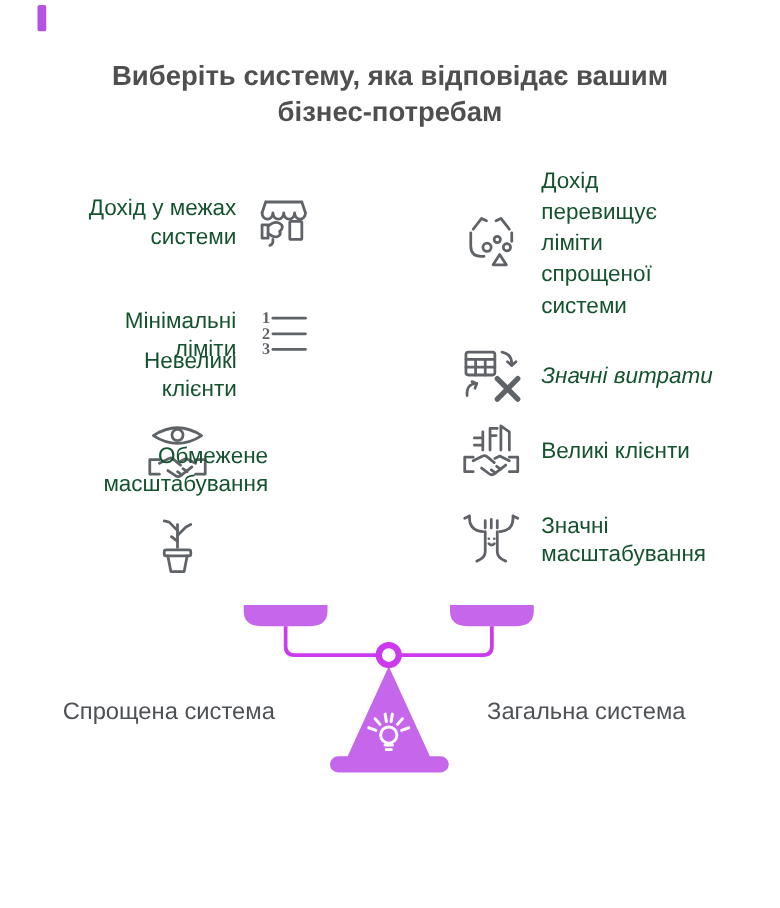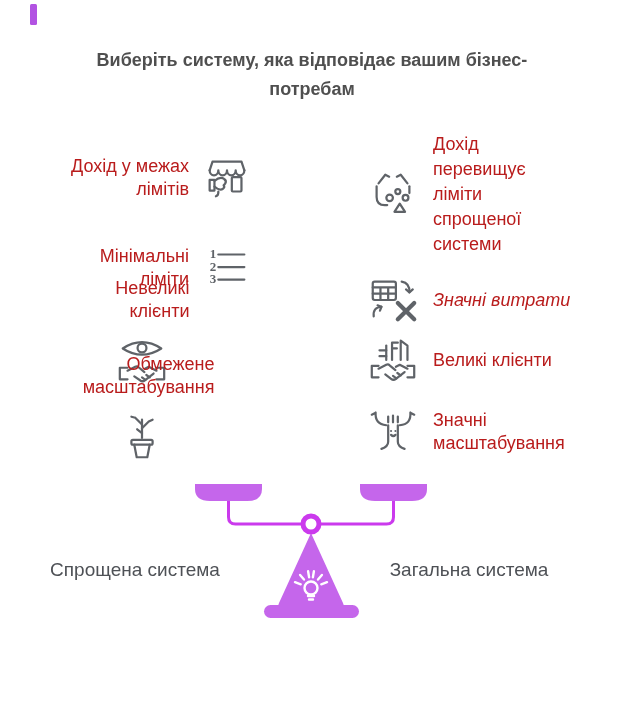--- a/index.html
+++ b/index.html
@@ -1,24 +1,24 @@
 <!DOCTYPE html>
 <html><head>
 <meta charset="utf-8">
 <style>
   html,body{margin:0;padding:0;background:#ffffff;}
   .stage{position:relative;width:624px;height:726px;background:#ffffff;overflow:hidden;
          font-family:"Liberation Sans","DejaVu Sans",sans-serif;}
   .caret{position:absolute;left:30px;top:4px;width:7px;height:21px;background:#b253e2;border-radius:1.5px;}
   .title{position:absolute;top:46px;left:50%;transform:translateX(-50%);width:480px;text-align:center;
-         font-size:18px;font-weight:700;color:#4f4f4f;line-height:29px;}
+         font-size:22px;font-weight:700;color:#4f4f4f;line-height:29px;}
   .row{position:absolute;display:flex;align-items:center;}
   .row.l{justify-content:flex-end;gap:11px;left:30px;width:224px;height:64px;}
   .row.r{justify-content:flex-start;gap:13px;left:366px;width:246px;height:60px;}
-  .lbl{font-size:18px;line-height:23px;color:#b91c1c;}
+  .lbl{font-size:18px;line-height:23px;color:#14532d;}
   .l .lbl{text-align:right;}
   .r .lbl{text-align:left;}
   .ic{width:54px;height:54px;flex:none;}
   .ic svg{display:block;width:54px;height:54px;}
   .ic path,.ic rect,.ic circle,.ic ellipse{fill:none;stroke:#5f6368;stroke-width:2.3;
         stroke-linecap:round;stroke-linejoin:round;}
   .ic .fillme{fill:#5f6368;stroke:none;}
   .ic text{fill:#5f6368;stroke:none;font-family:"Liberation Serif","DejaVu Serif",serif;
         font-weight:bold;font-size:13.5px;}
   #l1{top:146px;} #l1 .lbl{max-width:135px;}
@@ -37,21 +37,21 @@
 </head>
 <body>
 
 <div class="stage">
 
   <div class="caret"></div>
 
   <div class="title">Виберіть систему, яка відповідає вашим бізнес-потребам</div>
 
   <div class="row l" id="l1">
-    <div class="lbl">Дохід у межах лімітів</div>
+    <div class="lbl">Дохід у межах системи</div>
     <div class="ic">
       <svg viewBox="0 0 56 56">
         <path d="M13,11 H43 M43,11 L46,20 M13,11 L10,20"></path>
         <path d="M10,20 a4.5,5.2 0 0 0 9,0 a4.5,5.2 0 0 0 9,0 a4.5,5.2 0 0 0 9,0 a4.5,5.2 0 0 0 9,0"></path>
         <rect x="33" y="27" width="10" height="15" rx="1"></rect>
         <path d="M10,30 h5 v11 h-5 z"></path>
         <path d="M15,31 q6,-5 10,-2 q3,2 1,5 l-1.5,1.5 q1.5,2 -0.5,3.5 q-2.5,2 -6,0 l-3,-2"></path>
         <path d="M19,42 q0.5,4 -2.5,5"></path>
       </svg>
     </div>

